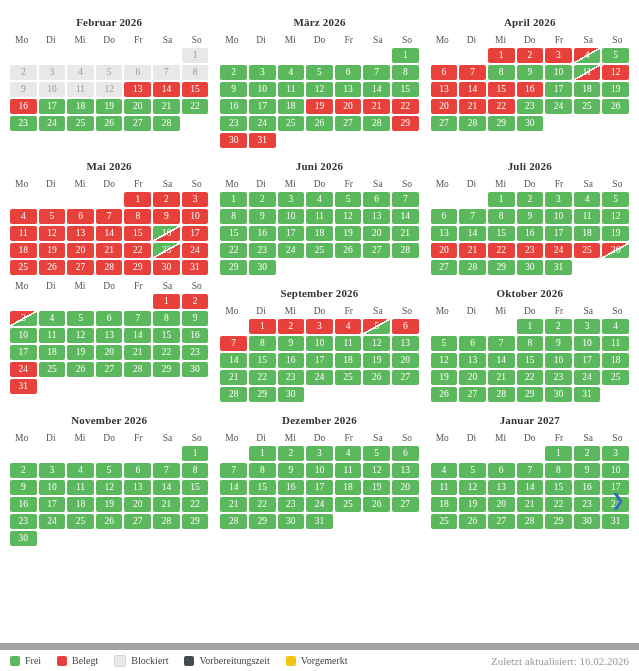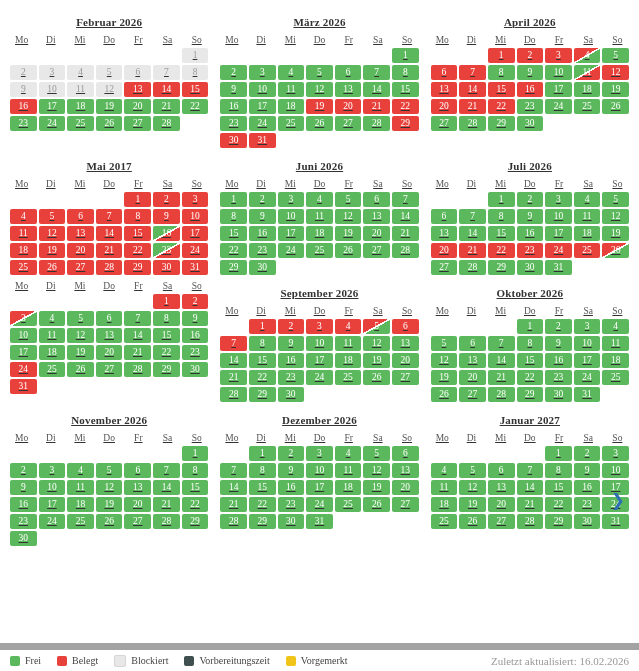--- a/index.html
+++ b/index.html
@@ -13,21 +13,20 @@
   }
   .grid{
     display:grid;
     grid-template-columns:repeat(3,1fr);
     padding:6px 4px 0 4px;
     box-sizing:border-box;
   }
   .month{
     padding:4px 6px 2px 6px;
     box-sizing:border-box;
-    text-decoration:underline;
   }
   .month-title{
     text-align:center;
     font-size:11px;
     font-weight:bold;
     color:#333;
     margin:6px 0 7px 0;
     letter-spacing:.2px;
     font-family:"Liberation Serif", serif;
   }
@@ -257,21 +256,21 @@
         <div class="day free">24</div>
         <div class="day free">25</div>
         <div class="day free">26</div>
         <div class="day free">27</div>
         <div class="day free">28</div>
         <div class="day free">29</div>
         <div class="day free">30</div>
       </div>
     </div>
     <div class="month">
-      <div class="month-title">Mai 2017</div>
+      <div class="month-title">Mai 2026</div>
       <div class="dow-row">
         <div class="dow">Mo</div>
         <div class="dow">Di</div>
         <div class="dow">Mi</div>
         <div class="dow">Do</div>
         <div class="dow">Fr</div>
         <div class="dow">Sa</div>
         <div class="dow">So</div>
       </div>
       <div class="days">

